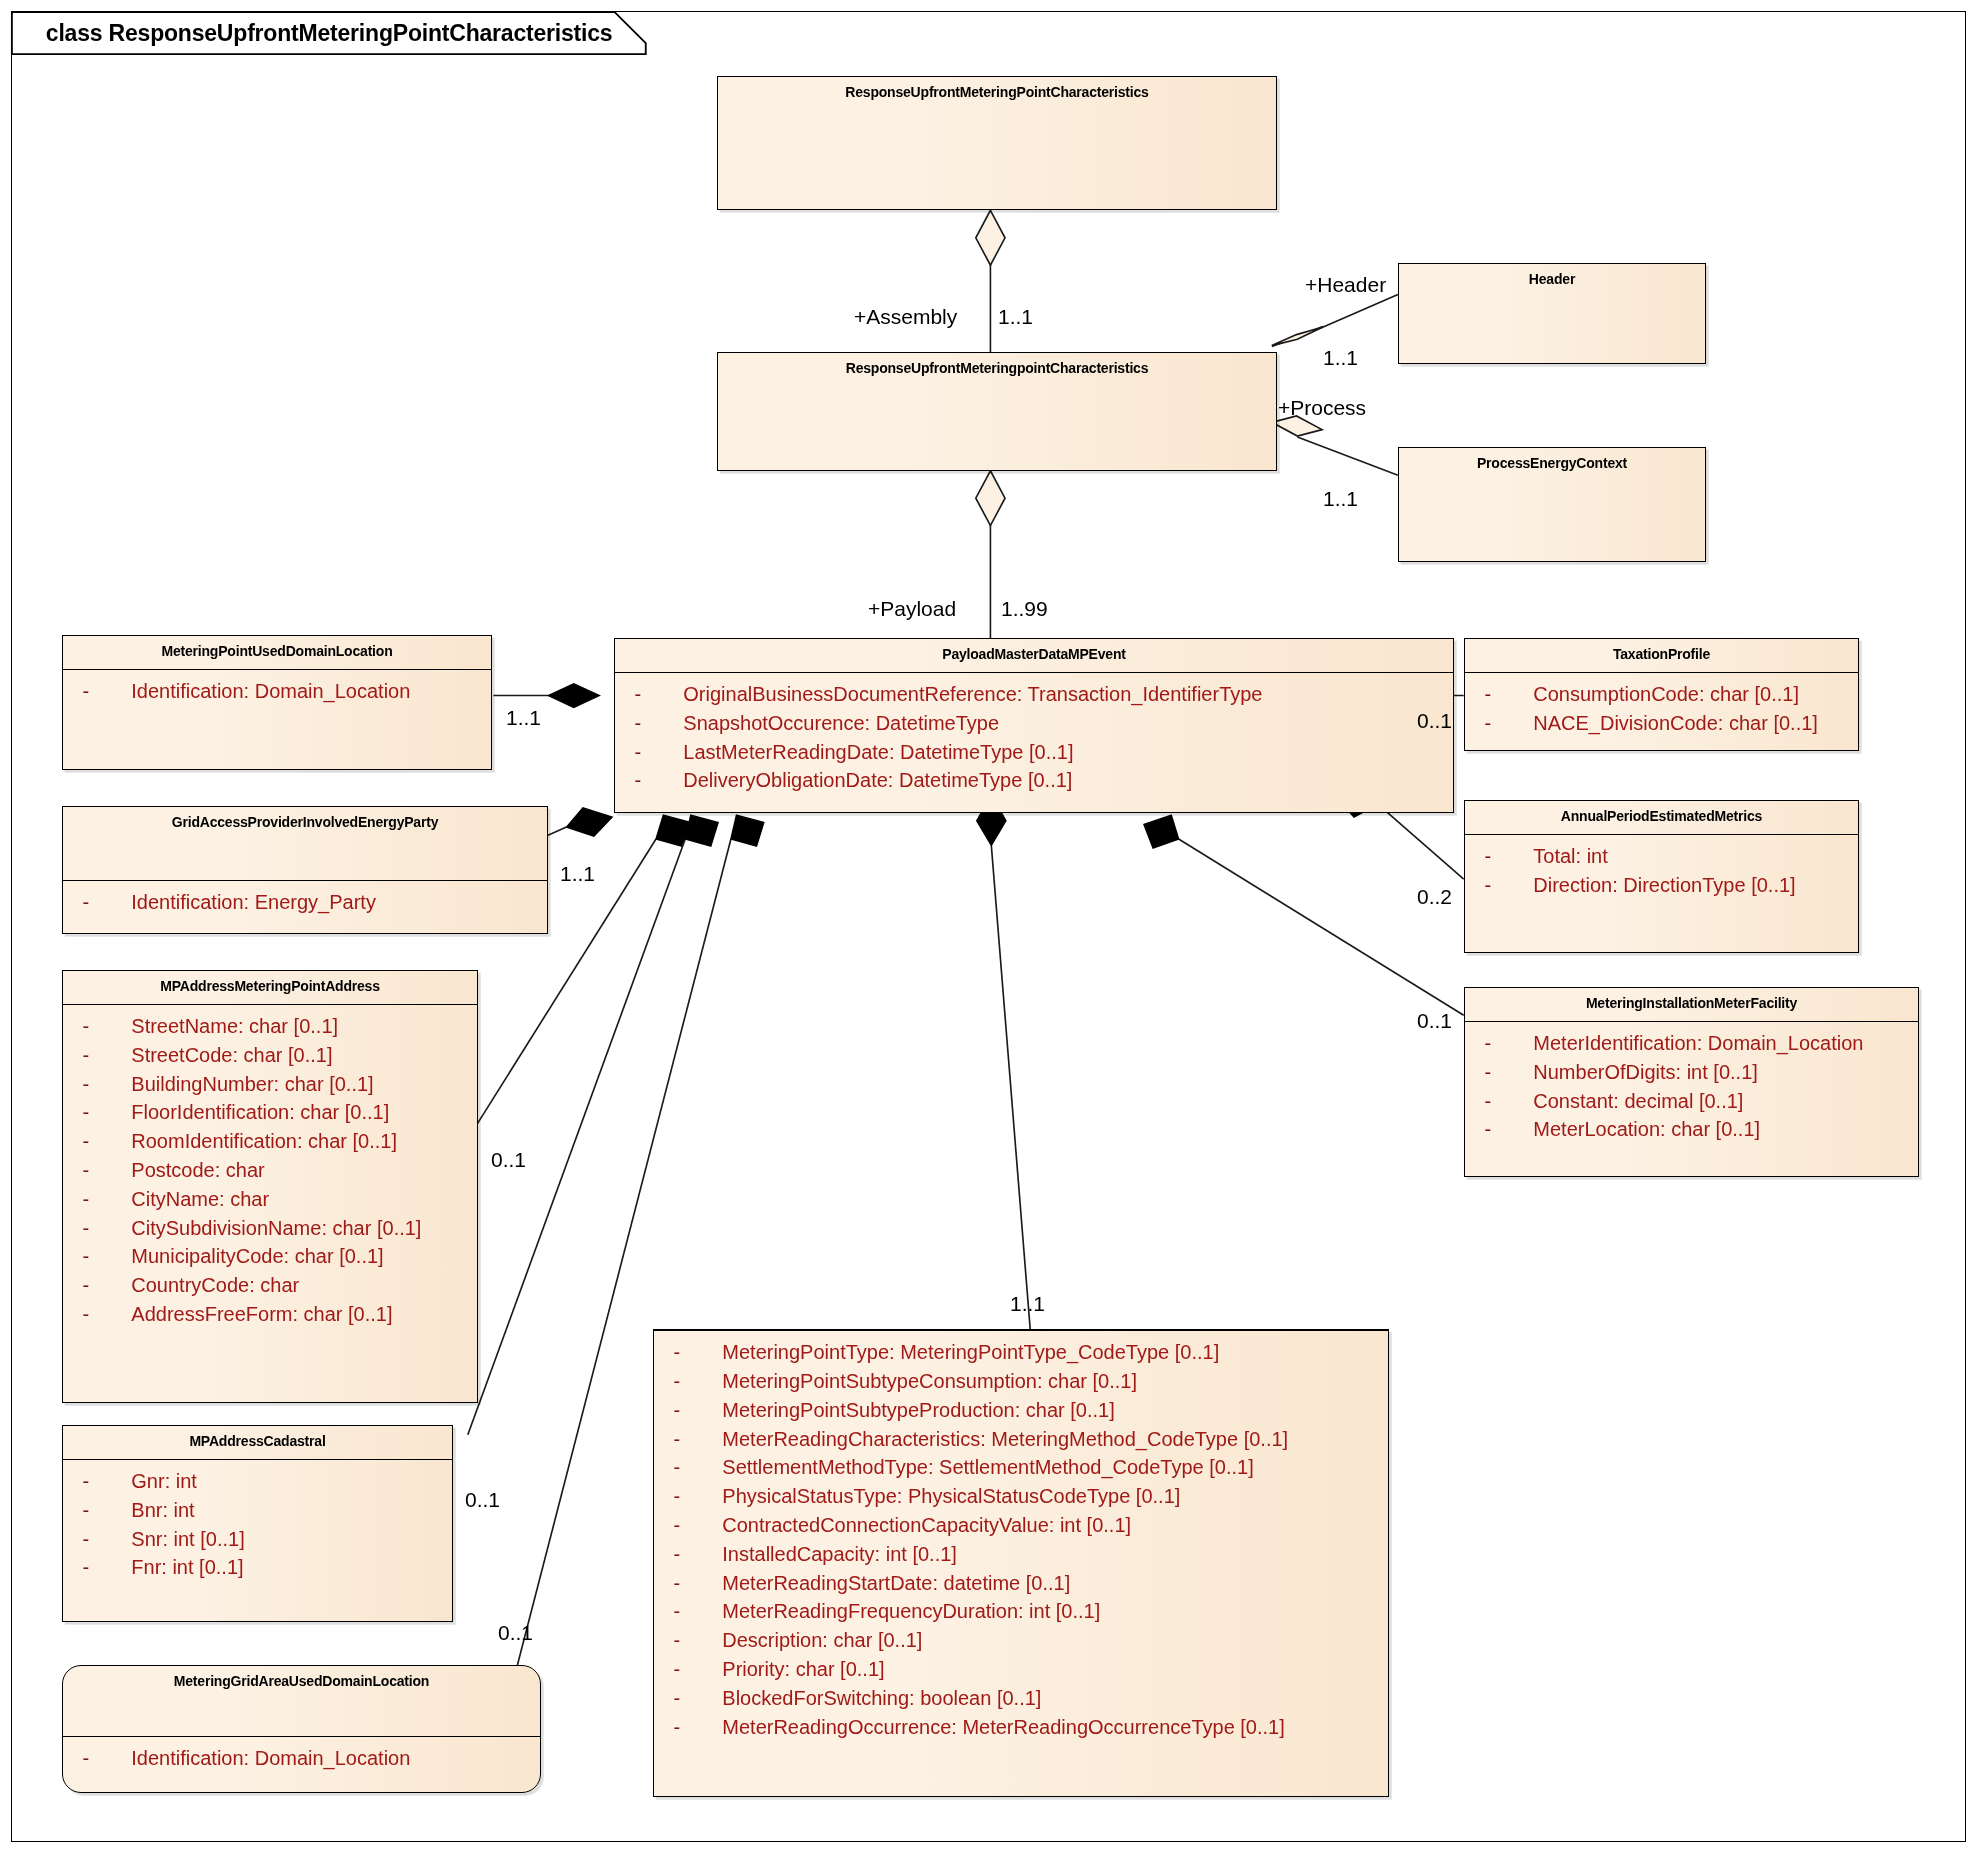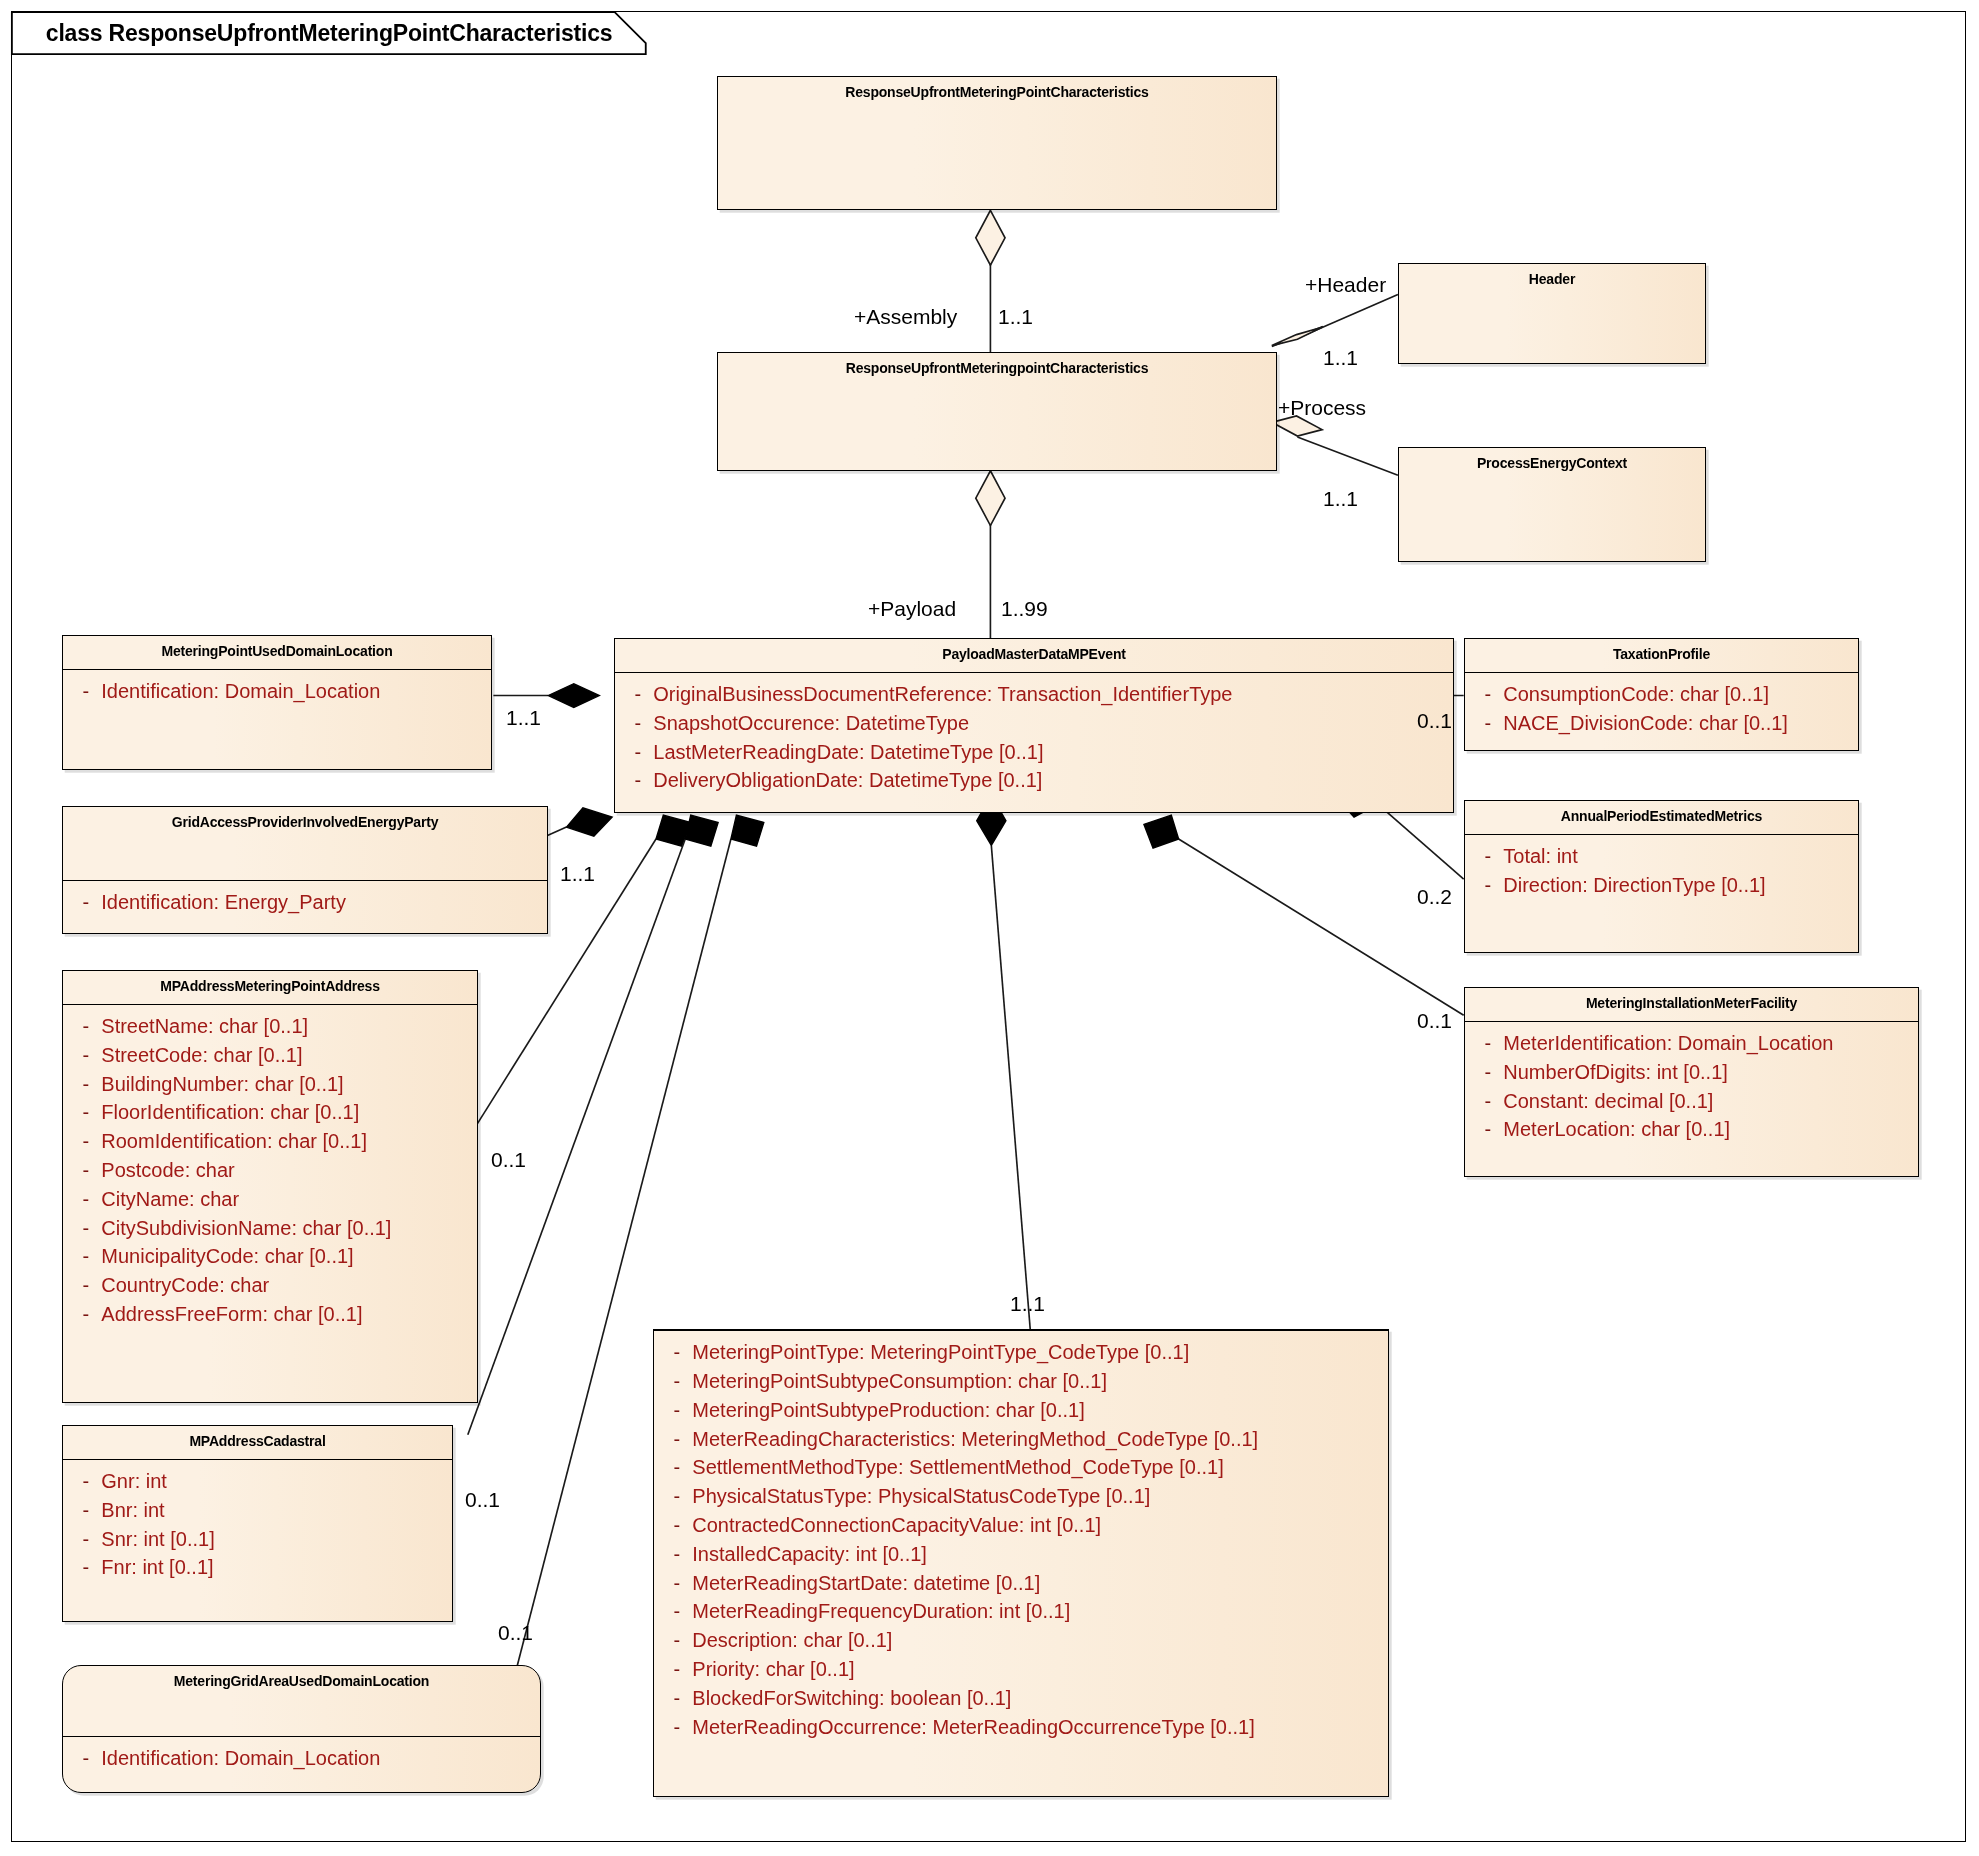--- a/index.html
+++ b/index.html
@@ -86,21 +86,21 @@
     line-height: 1.44;
     white-space: nowrap;
     padding: 0 7.3px;
   }
   .attr-vis {
     width: 31px;
     flex: 0 0 31px;
     text-align: center;
     color: #7a1512;
   }
-  .attr-txt { flex: 1 1 auto; }
+  .attr-txt { flex: 1 1 auto; margin-left: 30px; }
 
   
   .lbl {
     position: absolute;
     font-size: 21px;
     color: #000000;
     white-space: nowrap;
     line-height: 1;
   }
   svg#links {

